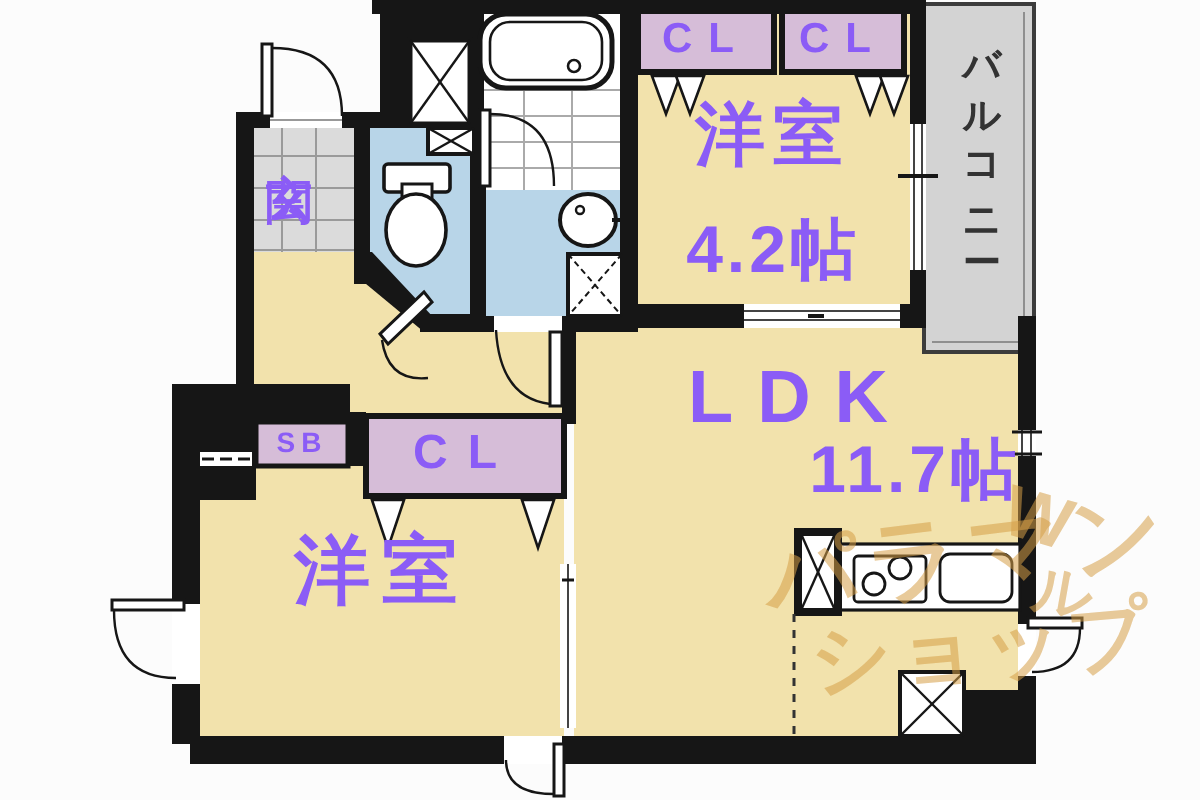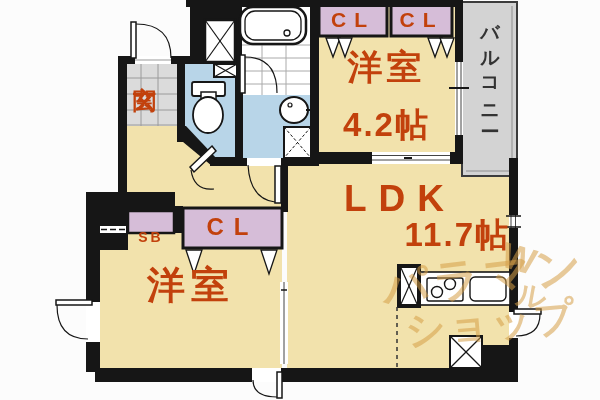--- a/index.html
+++ b/index.html
@@ -1,34 +1,34 @@
 <!DOCTYPE html>
 <html><head>
 <meta charset="utf-8">
 <style>
   html,body{margin:0;padding:0;background:#fbfbfb;}
   #stage{position:relative;width:600px;height:400px;background:#fcfcfc;overflow:hidden;
          font-family:"Liberation Sans","DejaVu Sans",sans-serif;}
   #planSvg{position:absolute;left:0;top:0;}
-  .lbl{position:absolute;color:#c2410c;font-weight:600;}
+  .lbl{position:absolute;color:#8b5cf6;font-weight:600;}
   .center{text-align:center;}
   #genkan-label{left:130px;top:67px;writing-mode:vertical-rl;text-orientation:upright;
     font-size:23px;letter-spacing:5px;}
   #balcony-label{left:477px;top:10px;writing-mode:vertical-rl;text-orientation:upright;
     font-size:19px;letter-spacing:6px;color:#333;}
   #b1-name{left:318px;top:44px;width:137px;font-size:35px;letter-spacing:4px;}
   #b1-size{left:318px;top:103px;width:137px;font-size:33px;letter-spacing:2px;}
   #ldk-name{left:290px;top:166px;width:220px;font-size:37px;letter-spacing:12px;margin-top:12px;}
   #ldk-size{left:290px;top:213px;width:220px;font-size:33px;letter-spacing:2px;text-align:right;}
   #b2-name{left:100px;top:260px;width:182px;font-size:38px;letter-spacing:6px;}
   #b2-size{left:100px;top:318px;width:182px;font-size:37px;letter-spacing:1px;}
   #cl1-label{left:319px;top:8px;width:68px;font-size:21px;letter-spacing:8px;}
   #cl2-label{left:391px;top:8px;width:61px;font-size:21px;letter-spacing:8px;}
   #cl3-label{left:183px;top:213px;width:99px;font-size:24px;letter-spacing:10px;}
-  #sb-label{left:128px;top:229px;width:46px;font-size:14px;letter-spacing:3px;}
+  #sb-label{left:128px;top:213px;width:46px;font-size:14px;letter-spacing:3px;}
   .wm{position:absolute;font-weight:bold;color:rgba(213,159,71,0.55);white-space:nowrap;}
   #wm1{left:382px;top:246px;font-size:46px;letter-spacing:4px;transform:rotate(-7deg);}
   #wm2{left:405px;top:296px;font-size:40px;letter-spacing:2px;transform:rotate(-5deg);}
   #wm3{left:502px;top:238px;font-size:36px;transform:rotate(16deg);}
   #wm4{left:516px;top:276px;font-size:30px;transform:rotate(10deg);}
 </style>
 </head>
 <body>
 
 <div id="stage">

